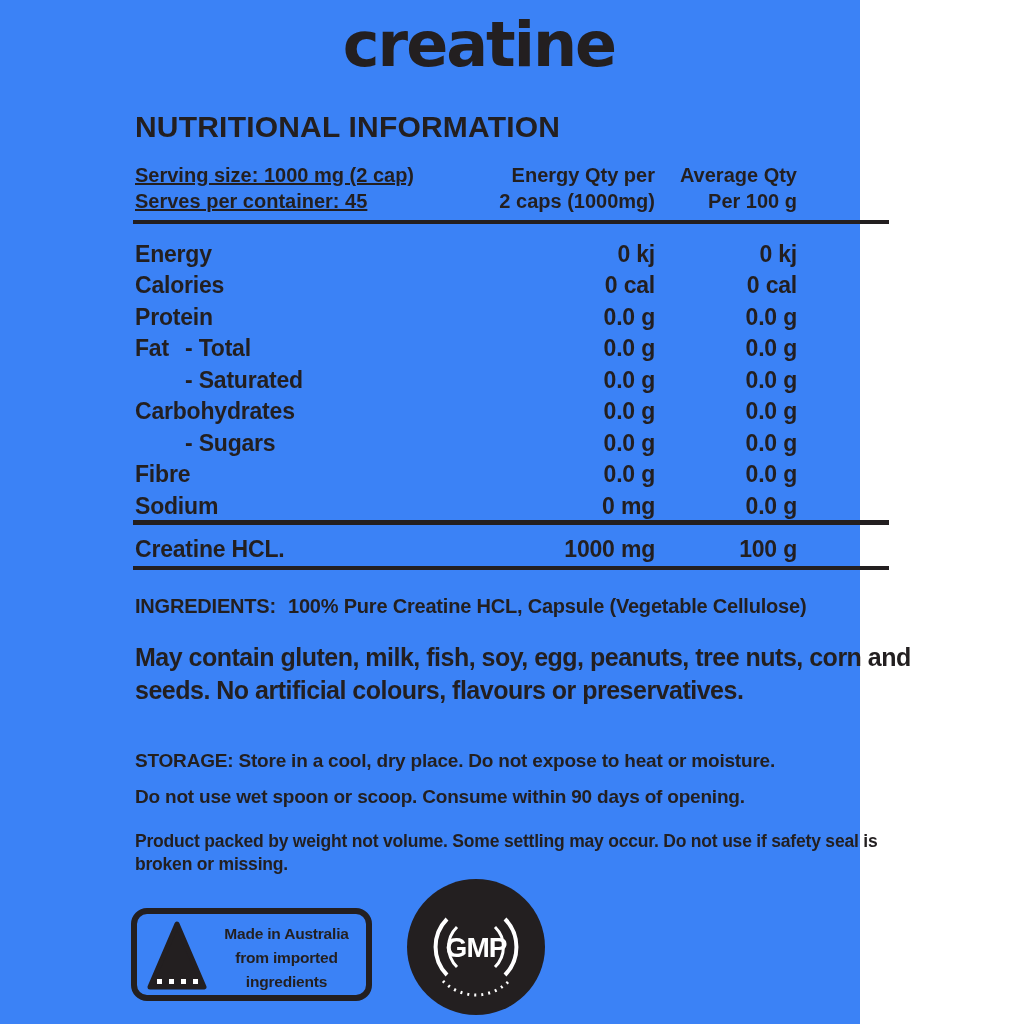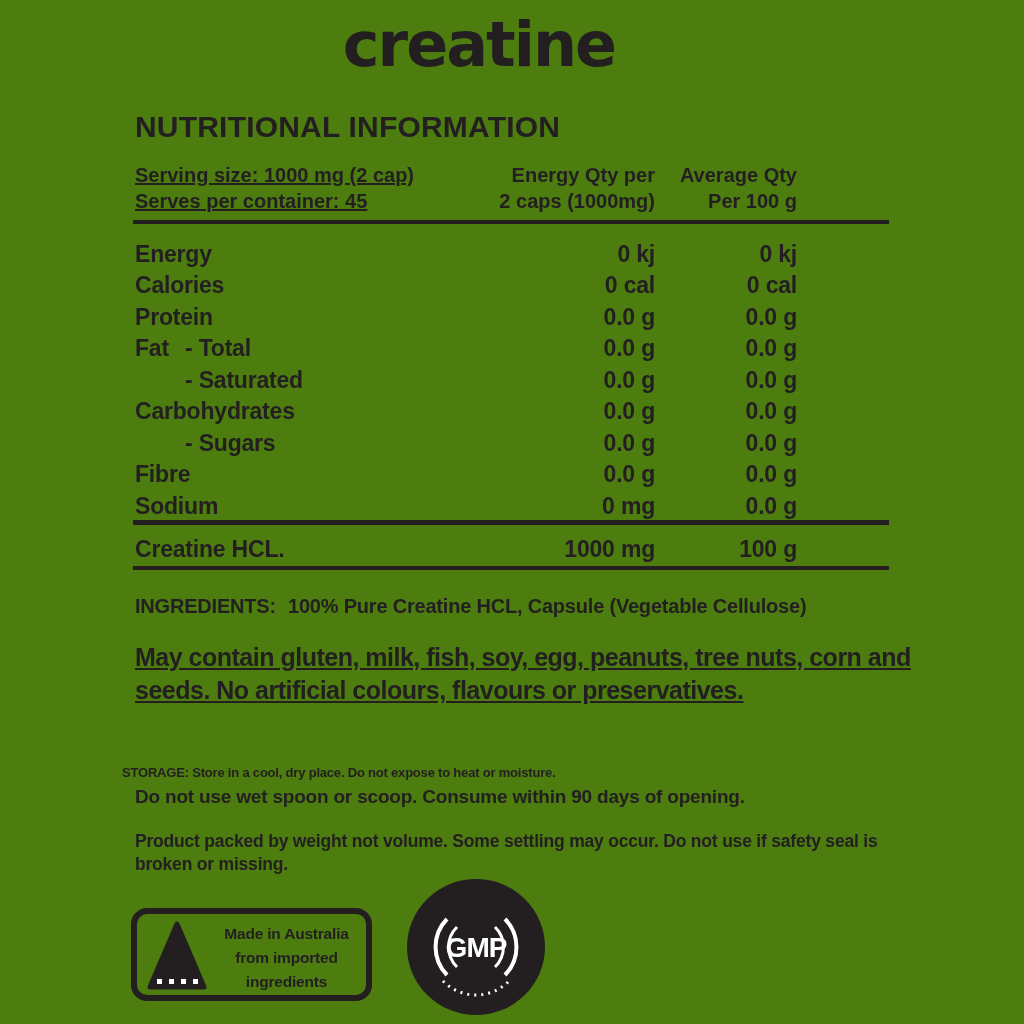--- a/index.html
+++ b/index.html
@@ -4,21 +4,21 @@
 <style>
   html,body{margin:0;padding:0;}
   body{
     width:1024px;height:1024px;
     background:#ffffff;
     font-family:"Liberation Sans",sans-serif;
     color:#231f20;
     position:relative;
     overflow:hidden;
   }
-  .page{position:absolute;inset:0;width:1024px;height:1024px;background:#4d7c0f;font-weight:bold;}
+  .page{position:absolute;inset:0;width:860px;height:1024px;background:#3b82f6;font-weight:bold;}
 
   .logo{
     position:absolute;top:8px;left:479px;transform:translateX(-50%);
     font-family:"DejaVu Sans",sans-serif;
     font-size:62px;font-weight:bold;letter-spacing:-2px;white-space:nowrap;
   }
 
   .title{position:absolute;left:135px;top:110px;font-size:30px;letter-spacing:.2px;white-space:nowrap;}
 
   .serving{position:absolute;left:135px;top:162px;font-size:20px;line-height:26px;white-space:nowrap;text-decoration:underline;}
@@ -32,23 +32,23 @@
 
   .nrow{position:absolute;left:135px;width:754px;height:28px;font-size:23px;line-height:28px;letter-spacing:-.2px;}
   .nrow .rname{position:absolute;left:0;white-space:nowrap;text-align:center;}
   .nrow .rsub{position:absolute;left:50px;white-space:nowrap;}
   .nrow .rv2{position:absolute;left:320px;width:200px;text-align:right;white-space:nowrap;}
   .nrow .rv3{position:absolute;left:520px;width:142px;text-align:right;white-space:nowrap;}
 
   .ingredients{position:absolute;left:135px;top:595px;font-size:20px;white-space:nowrap;letter-spacing:-.2px;}
   .ingredients .ing-label{margin-right:12px;}
 
-  .allergen{position:absolute;left:135px;top:641px;width:800px;font-size:25px;line-height:33px;letter-spacing:-.5px;text-decoration:underline;}
+  .allergen{position:absolute;left:135px;top:641px;width:800px;font-size:25px;line-height:33px;letter-spacing:-.5px;}
 
-  .storage{position:absolute;left:122px;top:750px;font-size:13px;white-space:nowrap;letter-spacing:-.2px;margin-top:15px;}
+  .storage{position:absolute;left:135px;top:750px;font-size:19px;white-space:nowrap;letter-spacing:-.2px;}
   .usage{position:absolute;left:135px;top:786px;font-size:19px;white-space:nowrap;letter-spacing:-.2px;}
   .disclaimer{position:absolute;left:135px;top:830px;width:795px;font-size:17.5px;line-height:23px;letter-spacing:-.2px;}
 
   .au-badge{
     position:absolute;left:131px;top:908px;width:241px;height:93px;
     border:6px solid #231f20;border-radius:16px;box-sizing:border-box;
   }
   .au-badge .tri{position:absolute;left:10px;top:7px;}
   .au-badge .au-text{
     position:absolute;left:76px;right:6px;top:8px;

